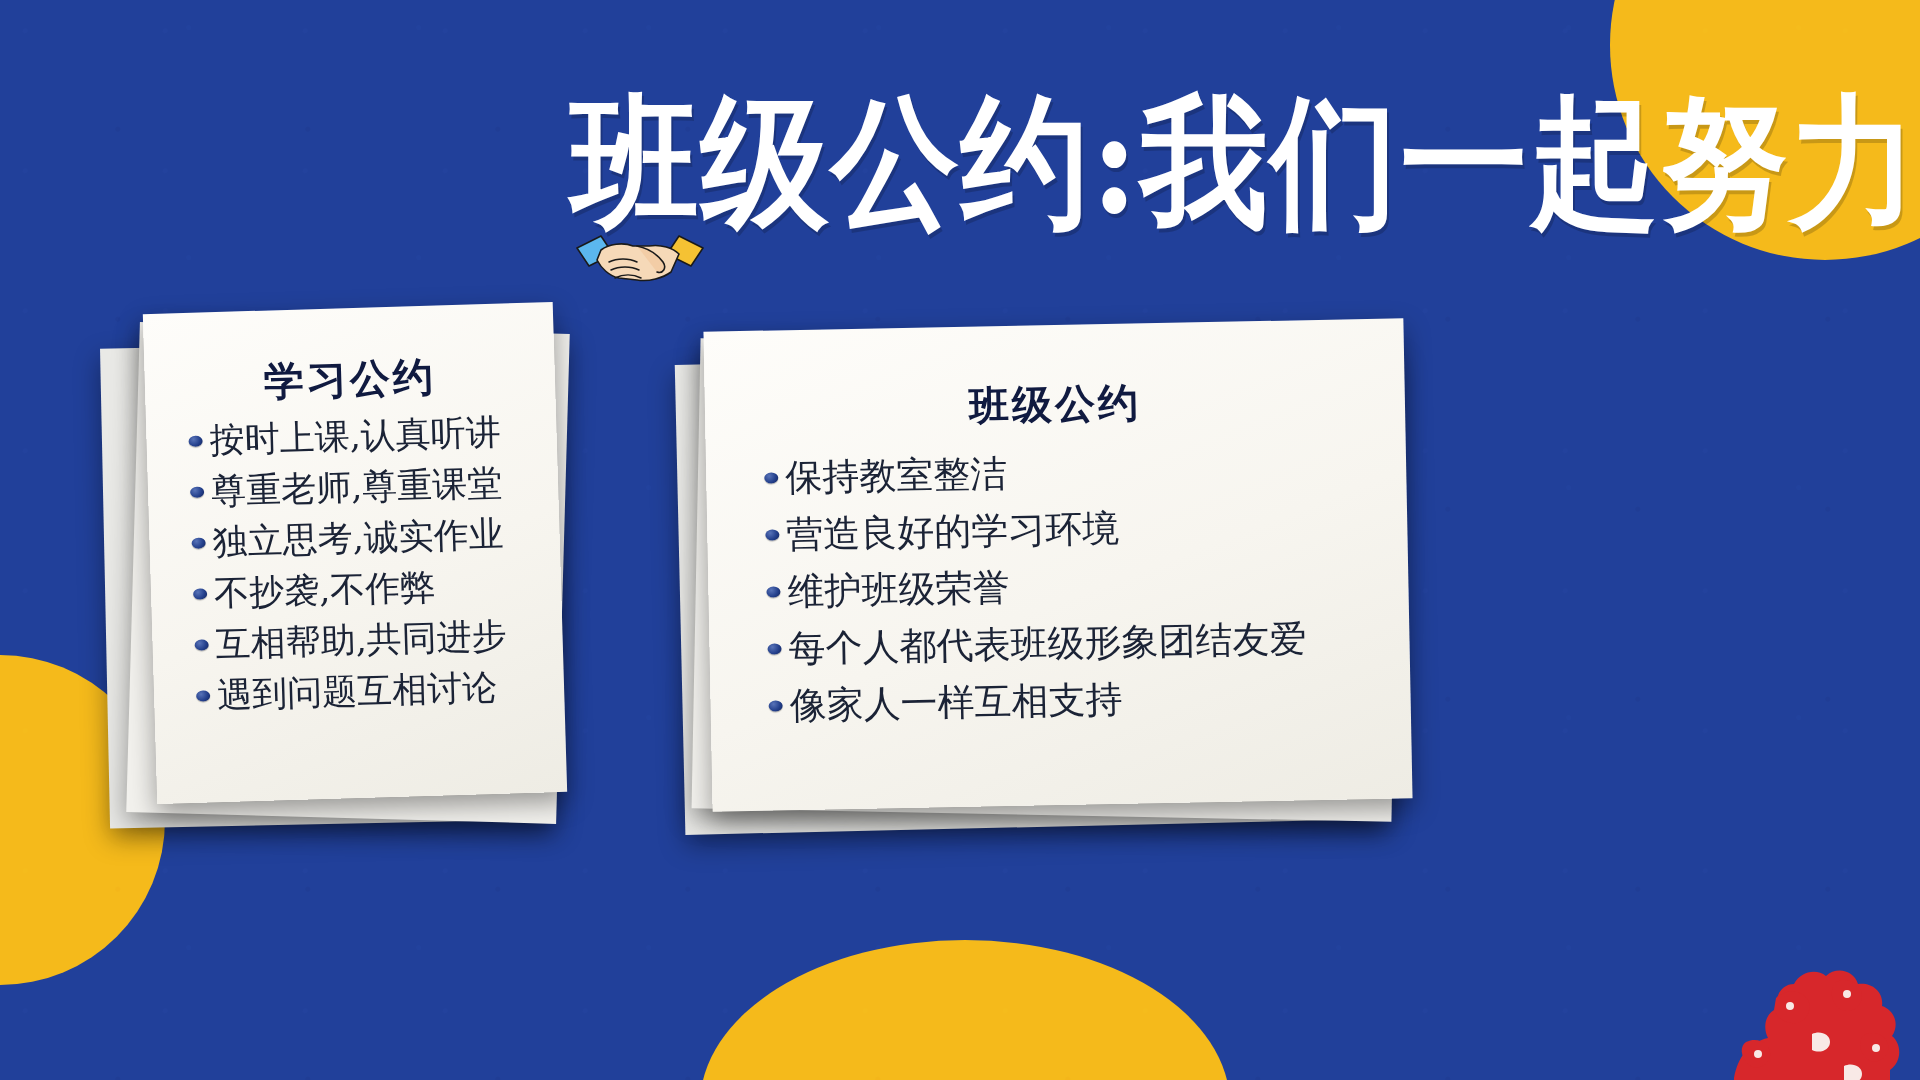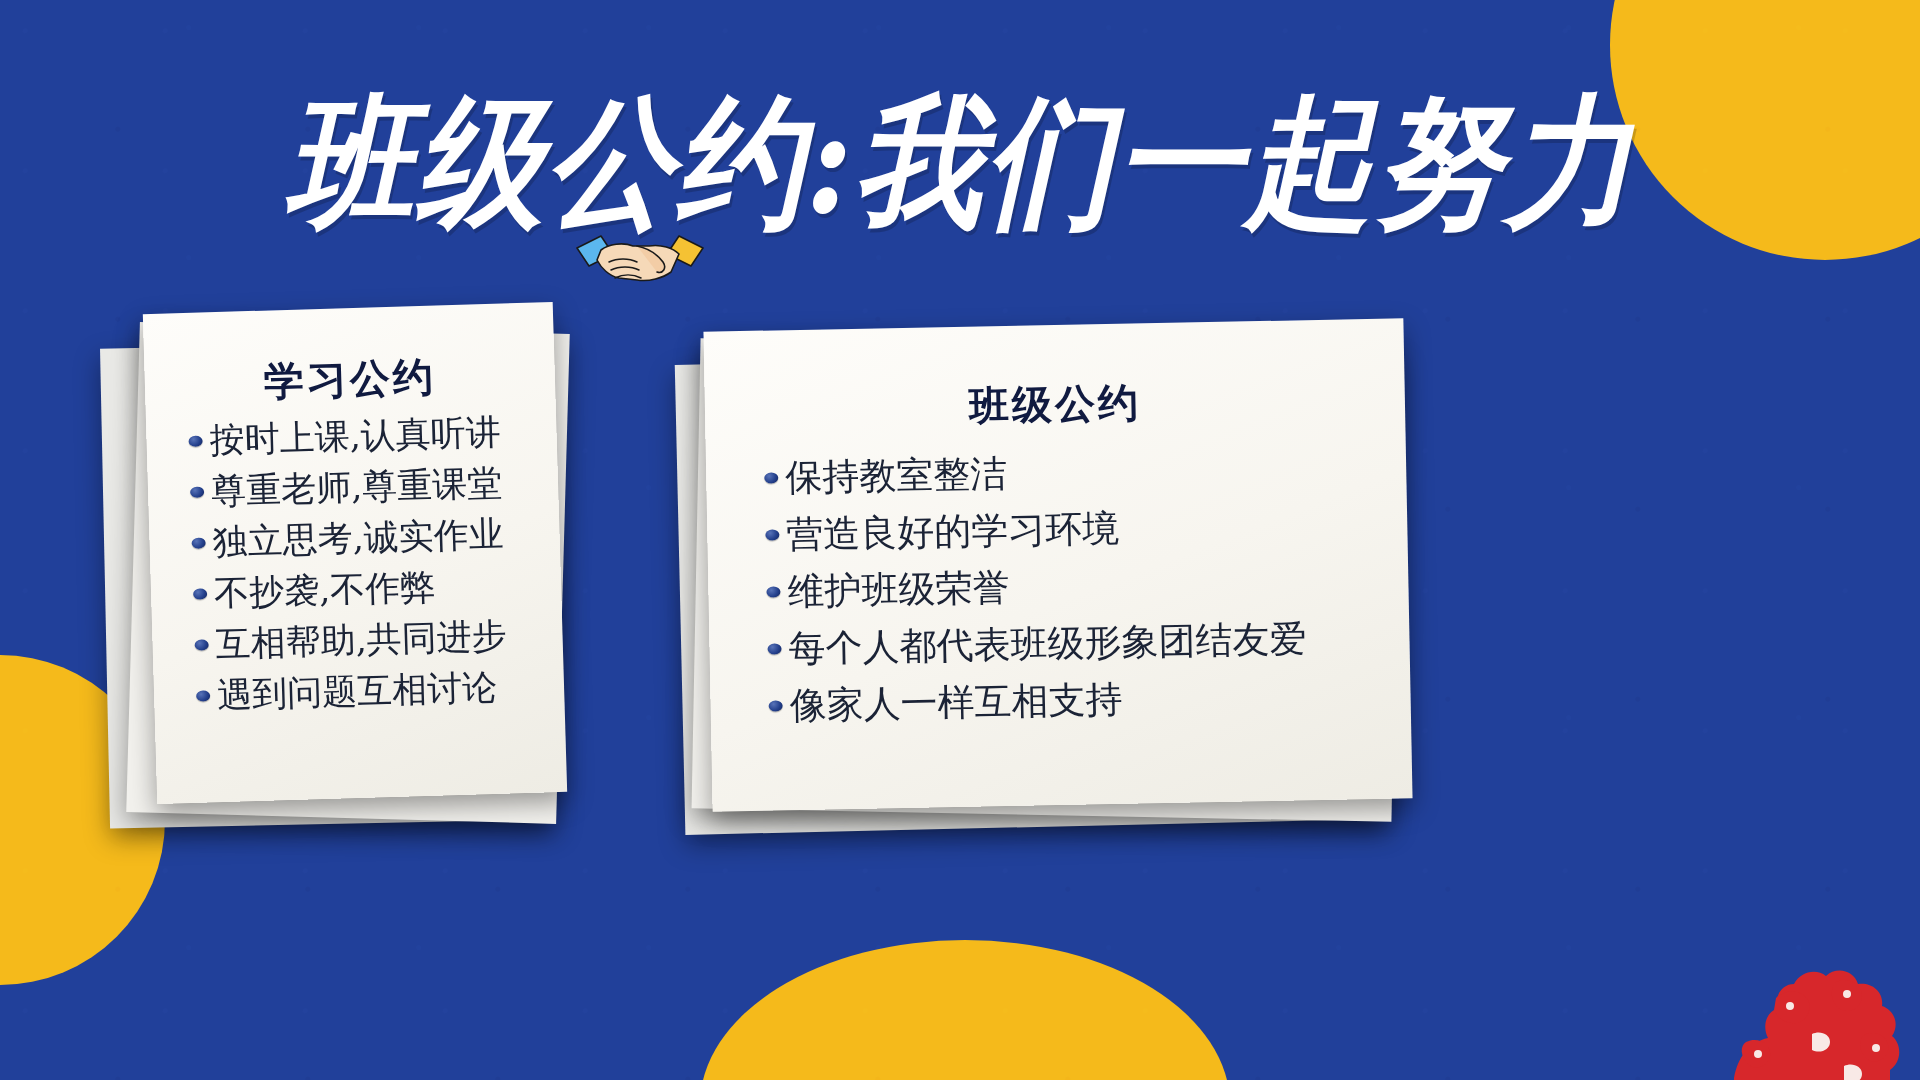--- a/index.html
+++ b/index.html
@@ -40,22 +40,21 @@
       radial-gradient(circle at 18% 22%, rgba(255,255,255,.035) 0 2px, transparent 3px),
       radial-gradient(circle at 62% 68%, rgba(0,0,0,.05) 0 2px, transparent 3px),
       radial-gradient(circle at 82% 12%, rgba(255,255,255,.03) 0 2px, transparent 3px);
     background-size:140px 140px,190px 190px,230px 230px;
     mix-blend-mode:overlay;
   }
 
   
   .title-wrap{
     position:absolute;left:0;right:0;top:96px;
-    text-align:center;
-    font-style:italic;
+    text-align:right;
   }
   .slide-title{
     display:inline-block;
     color:#ffffff;
     font-family:"DejaVu Serif","Liberation Serif",serif;
     font-weight:700;
     font-size:128px;
     line-height:1.04;
     letter-spacing:2px;
     white-space:nowrap;

